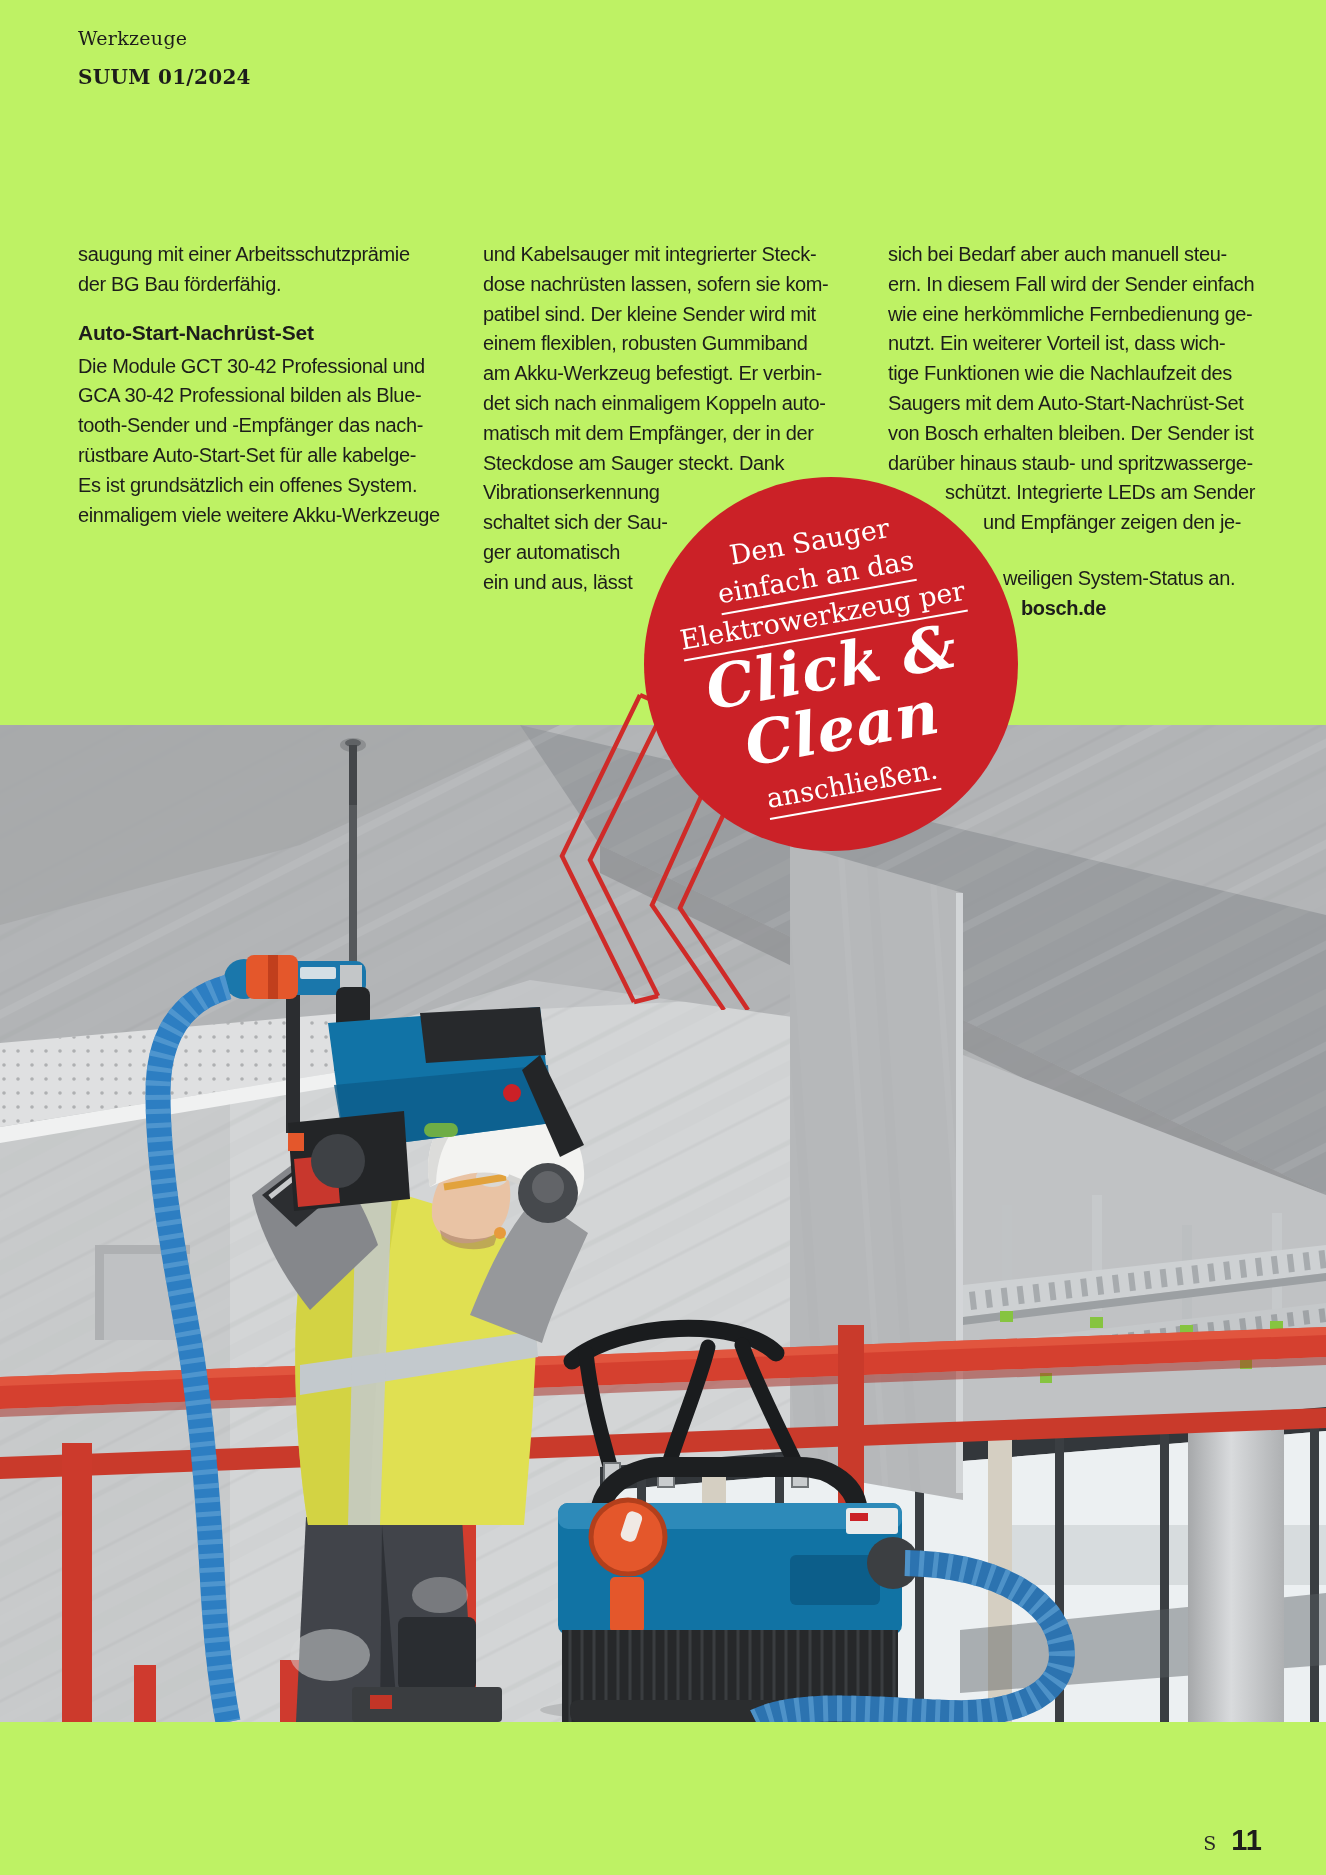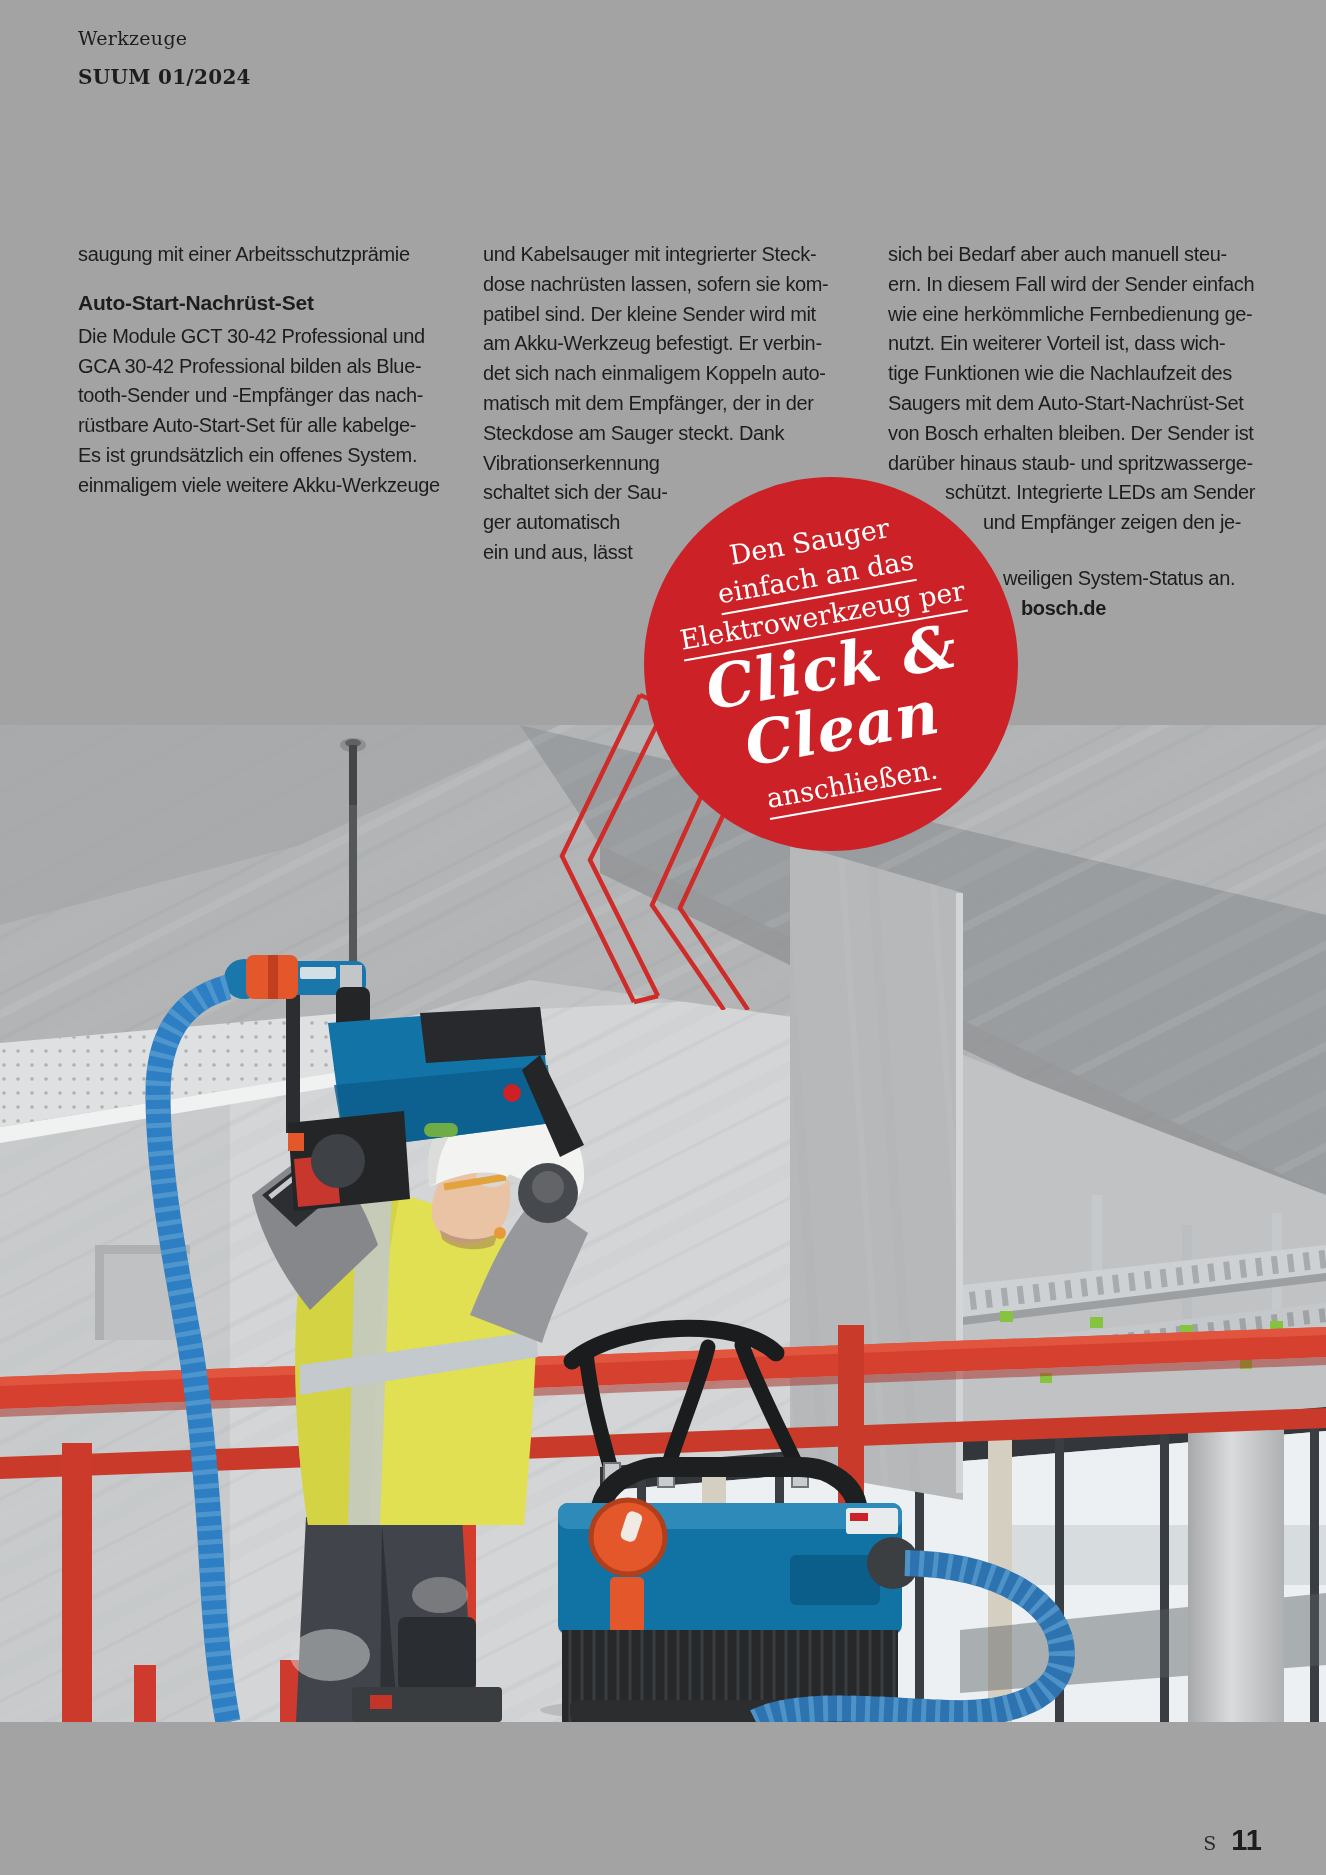--- a/index.html
+++ b/index.html
@@ -1,16 +1,16 @@
 <!DOCTYPE html>
 <html><head>
 <meta charset="utf-8">
 <style>
   html,body{margin:0;padding:0;background:#ffffff;}
-  .page{position:relative;width:1326px;height:1875px;background:#a3a3a3;overflow:hidden;
+  .page{position:relative;width:1326px;height:1875px;background:#bef264;overflow:hidden;
         font-family:"Liberation Sans",sans-serif;color:#1d1d1b;}
 
   
   .masthead{position:absolute;left:78px;top:28px;line-height:1.15;}
   .masthead .section{font-family:"DejaVu Serif",serif;font-size:19px;letter-spacing:.3px;}
   .masthead .issue{font-family:"DejaVu Serif",serif;font-size:20px;font-weight:bold;letter-spacing:.3px;margin-top:16px;}
 
   
   .col{position:absolute;top:240px;width:398px;font-size:20px;line-height:29.8px;
        letter-spacing:-.35px;color:#1d1d1b;z-index:4;}
@@ -50,37 +50,39 @@
 <div class="page">
 
   <div class="masthead">
     <div class="section">Werkzeuge</div>
     <div class="issue">SUUM 01/2024</div>
   </div>
 
   <div class="col col1">
     <div class="lines">
         <div class="ln">saugung mit einer Arbeitsschutzprämie</div>
+        <div class="ln">der BG Bau förderfähig.</div>
       </div>
     <div class="heading">Auto-Start-Nachrüst-Set</div>
     <div class="lines">
         <div class="ln">Die Module GCT 30-42 Professional und</div>
         <div class="ln">GCA 30-42 Professional bilden als Blue-</div>
         <div class="ln">tooth-Sender und -Empfänger das nach-</div>
         <div class="ln">rüstbare Auto-Start-Set für alle kabelge-</div>
         <div class="ln">Es ist grundsätzlich ein offenes System.</div>
         <div class="ln">einmaligem viele weitere Akku-Werkzeuge</div>
       </div>
   </div>
 
   <div class="col col2">
     <div class="lines">
         <div class="ln">und Kabelsauger mit integrierter Steck-</div>
         <div class="ln">dose nachrüsten lassen, sofern sie kom-</div>
         <div class="ln">patibel sind. Der kleine Sender wird mit</div>
+        <div class="ln">einem flexiblen, robusten Gummiband</div>
         <div class="ln">am Akku-Werkzeug befestigt. Er verbin-</div>
         <div class="ln">det sich nach einmaligem Koppeln auto-</div>
         <div class="ln">matisch mit dem Empfänger, der in der</div>
         <div class="ln">Steckdose am Sauger steckt. Dank</div>
         <div class="ln">Vibrationserkennung</div>
         <div class="ln">schaltet sich der Sau-</div>
         <div class="ln">ger automatisch</div>
         <div class="ln">ein und aus, lässt</div>
       </div>
   </div>

